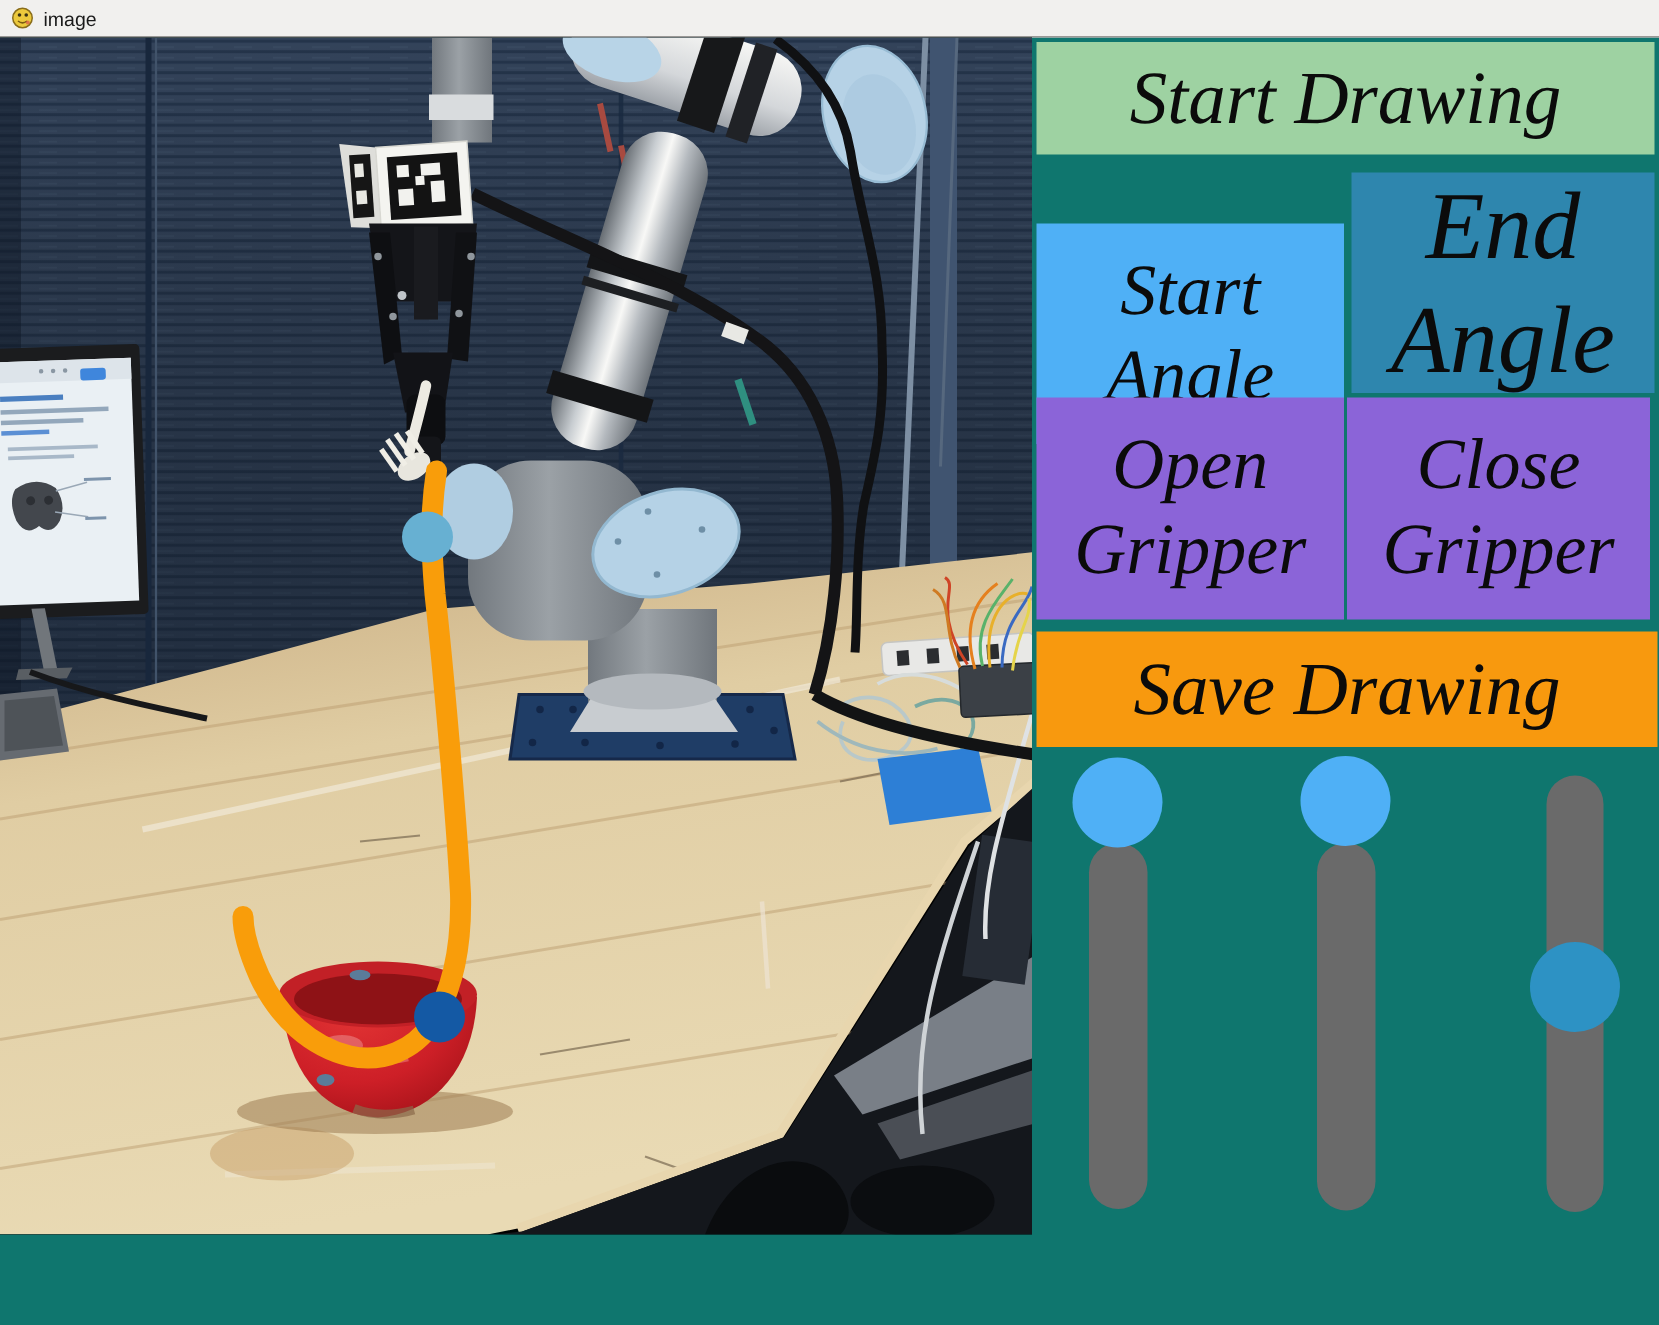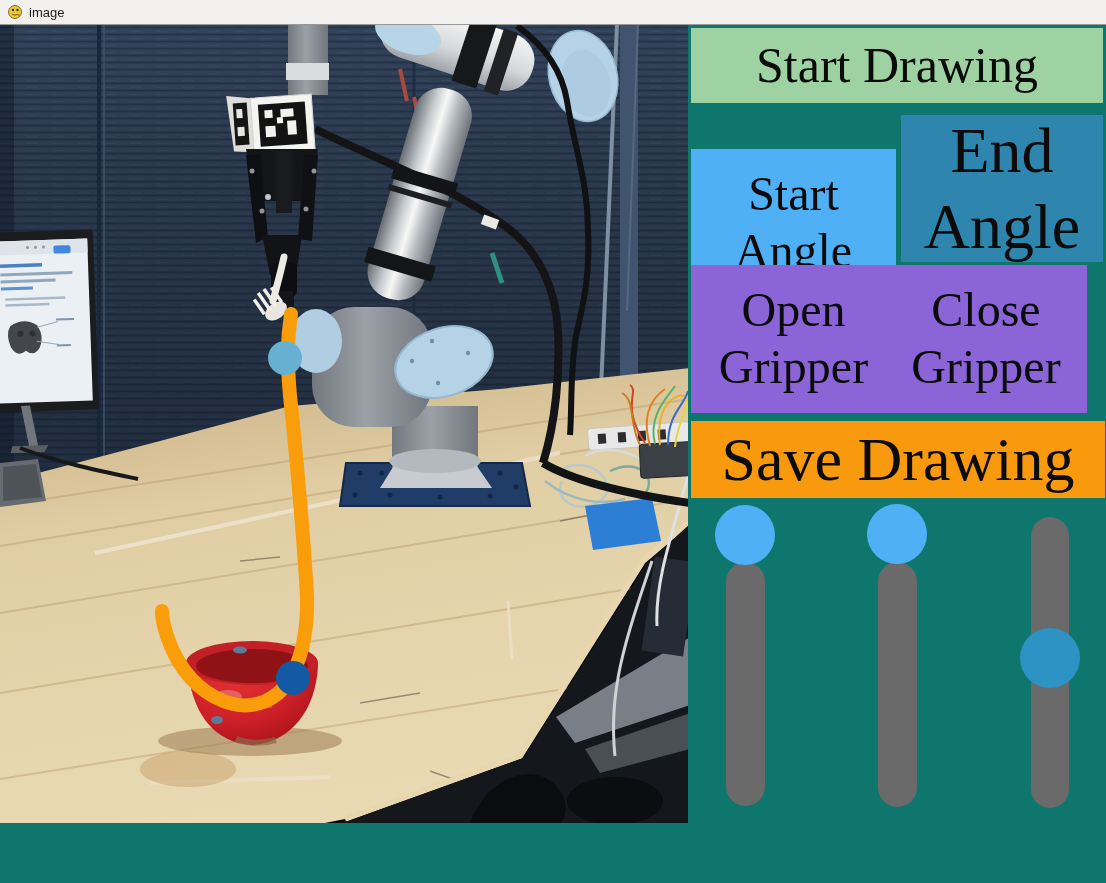--- a/index.html
+++ b/index.html
@@ -3,30 +3,30 @@
 <meta charset="utf-8">
 <style>
   html,body{margin:0;padding:0;background:#000;}
   .window{position:relative;width:1106px;height:883px;background:#0f766e;overflow:hidden;
           font-family:"Liberation Sans",sans-serif;}
   .titlebar{position:absolute;left:0;top:0;width:1106px;height:24px;background:#f1f0ee;
             border-bottom:1px solid #9a9896;display:flex;align-items:center;}
   .titlebar .app-icon{width:16px;height:16px;margin-left:7px;}
   .titlebar .title{margin-left:6px;font-size:13px;color:#1a1a1a;}
   .camera{position:absolute;left:0;top:25px;width:688px;height:798px;background:#000;}
-  .panel{position:absolute;left:690px;top:24px;width:416px;height:859px;}
+  .panel{position:absolute;left:690px;top:24px;width:416px;height:859px;font-style:italic;}
   .btn{position:absolute;display:flex;align-items:center;justify-content:center;
        text-align:center;color:#0b0b0b;font-family:"Liberation Serif",serif;
        cursor:pointer;line-height:1.18;}
   .b-start-drawing{left:1px;top:4px;width:412px;height:75px;font-size:50px;}
   .b-start-angle  {left:1px;top:91px;width:205px;height:147px;font-size:48px;padding:0 8px;box-sizing:border-box;margin-top:34px;}
   .b-end-angle    {left:211px;top:91px;width:202px;height:147px;font-size:64px;padding:0 8px;box-sizing:border-box;}
   .b-open-gripper {left:1px;top:241px;width:205px;height:148px;font-size:48px;padding:0 2px;box-sizing:border-box;}
-  .b-close-gripper{left:195px;top:241px;width:202px;height:148px;font-size:48px;padding:0 2px;box-sizing:border-box;}
-  .b-save-drawing {left:1px;top:397px;width:414px;height:77px;font-size:62px;}
+  .b-close-gripper{left:208px;top:241px;width:202px;height:148px;font-size:48px;padding:0 2px;box-sizing:border-box;}
+  .b-save-drawing {left:1px;top:397px;width:414px;height:77px;font-size:50px;}
   .track{position:absolute;border-radius:20px;}
   .t1{left:36px;top:538px;width:39px;height:244px;}
   .t2{left:188px;top:538px;width:39px;height:245px;}
   .t3{left:341px;top:493px;width:38px;height:291px;}
   .knob{position:absolute;width:60px;height:60px;border-radius:50%;}
   .k1{left:25px;top:481px;}
   .k2{left:177px;top:480px;}
   .k3{left:330px;top:604px;}
 </style>
 </head>

